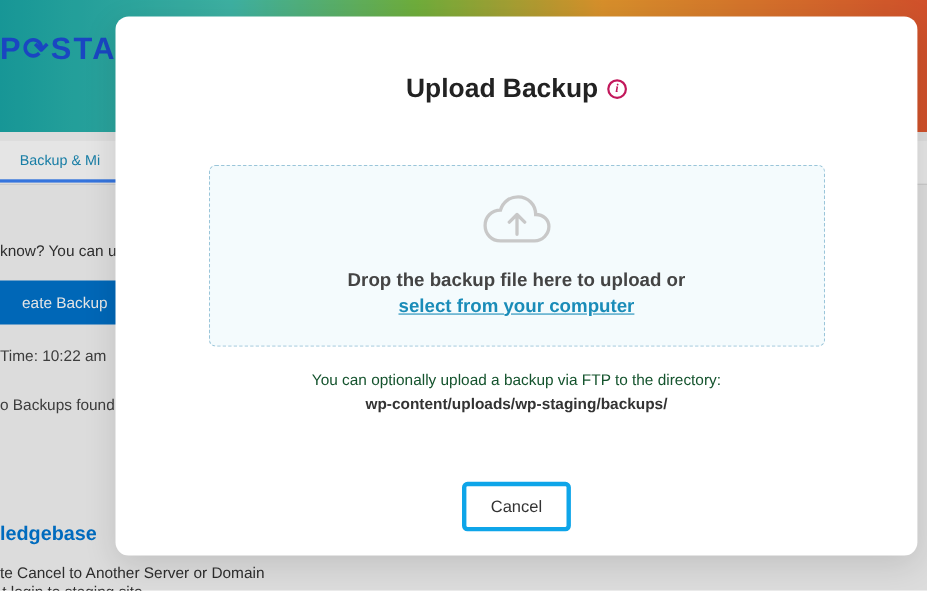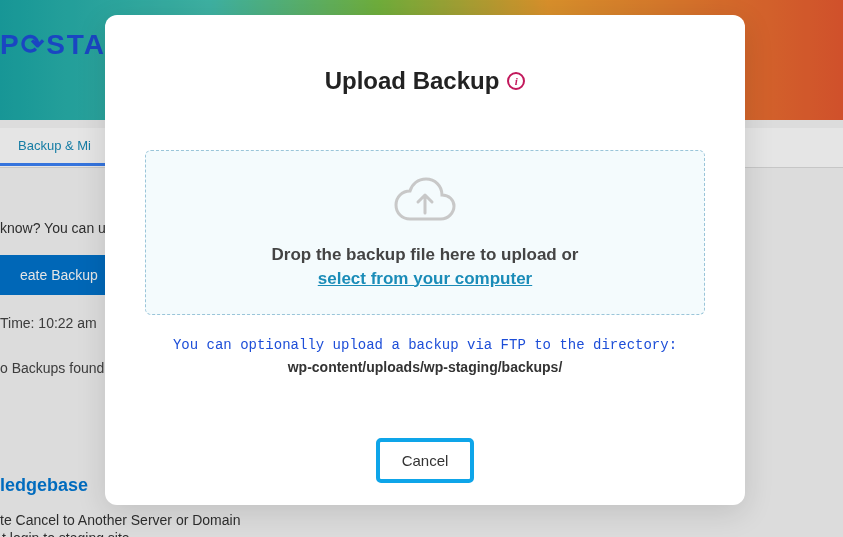--- a/index.html
+++ b/index.html
@@ -105,21 +105,21 @@
       position: absolute;
       top: 530px;
       left: 2px;
       font-size: 14px;
       color: #333;
     }
     .modal {
       position: absolute;
       top: 15px;
       left: 105px;
-      width: 640px;
+      width: 729px;
       height: 490px;
       background: white;
       border-radius: 12px;
       box-shadow: 0 8px 30px rgba(0,0,0,0.12);
       display: flex;
       flex-direction: column;
       align-items: center;
     }
     .modal-title {
       margin-top: 52px;
@@ -175,22 +175,21 @@
       margin-top: 20px;
       text-align: center;
       font-size: 14px;
       line-height: 1.55;
     }
     .hint-title {
       font-weight: 700;
       color: #333;
     }
     .hint-body {
-      color: #1d4ed8;
-      font-family: Liberation Mono, monospace;
+      color: #14532d;
     }
     .hint-path {
       font-weight: 700;
       color: #333;
       text-align: center;
     }
     .cancel-btn {
       margin-top: 60px;
       padding: 10px 22px;
       background: white;

